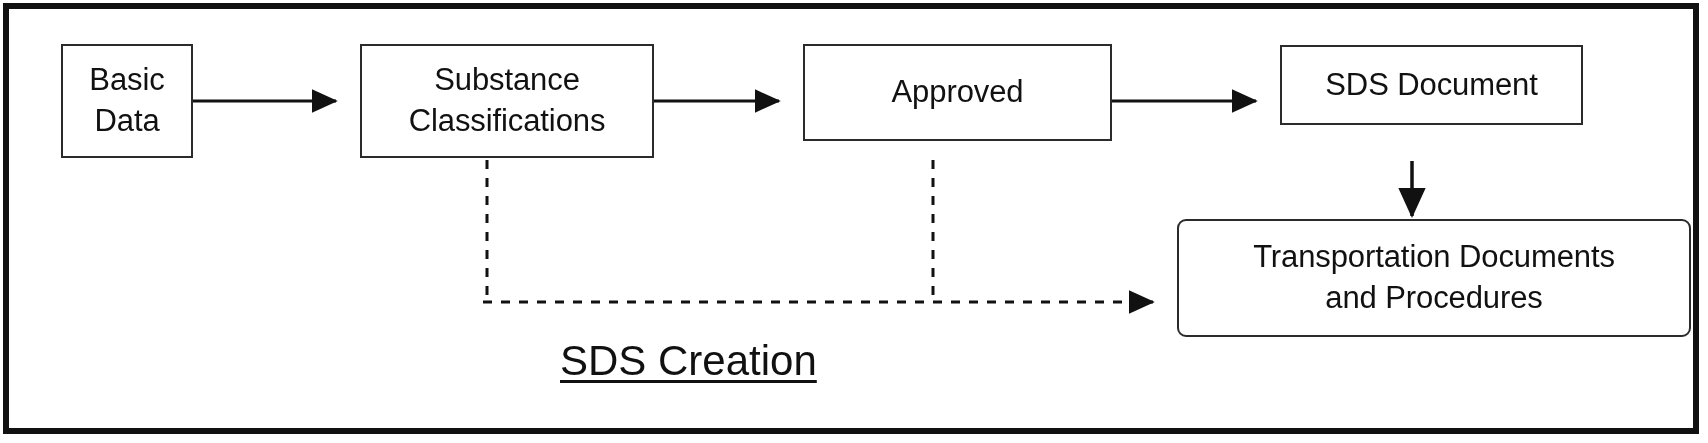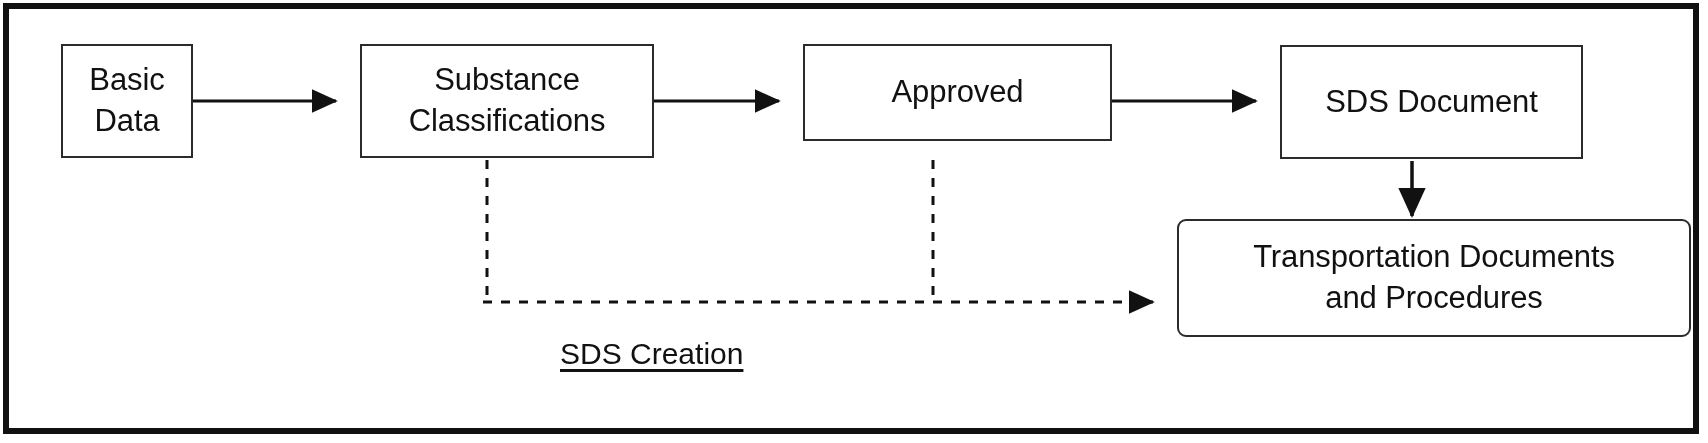--- a/index.html
+++ b/index.html
@@ -48,27 +48,27 @@
     line-height: 1.32;
     text-align: center;
     letter-spacing: -0.1px;
     white-space: nowrap;
     margin-left: 20px;
   }
   .node .line2 { display: block; }
   #node-basic     { left: 41px;   top: 44px;  width: 132px; height: 114px; }
   #node-substance { left: 340px;  top: 44px;  width: 294px; height: 114px; text-align: center; }
   #node-approved  { left: 783px;  top: 44px;  width: 309px; height: 97px; }
-  #node-sds-doc   { left: 1260px; top: 45px;  width: 303px; height: 114px; }
+  #node-sds-doc   { left: 1260px; top: 45px;  width: 303px; height: 80px; }
   #node-transport { left: 1157px; top: 219px; width: 514px; height: 118px; border-radius: 9px; }
   #caption {
     position: absolute;
     left: 560px;
     top: 337px;
-    font-size: 30px;
+    font-size: 42px;
     color: #111111;
     text-decoration: underline;
     text-underline-offset: 5px;
     text-decoration-thickness: 3px;
     white-space: nowrap;
   }
 </style>
 </head>
 <body>
 

